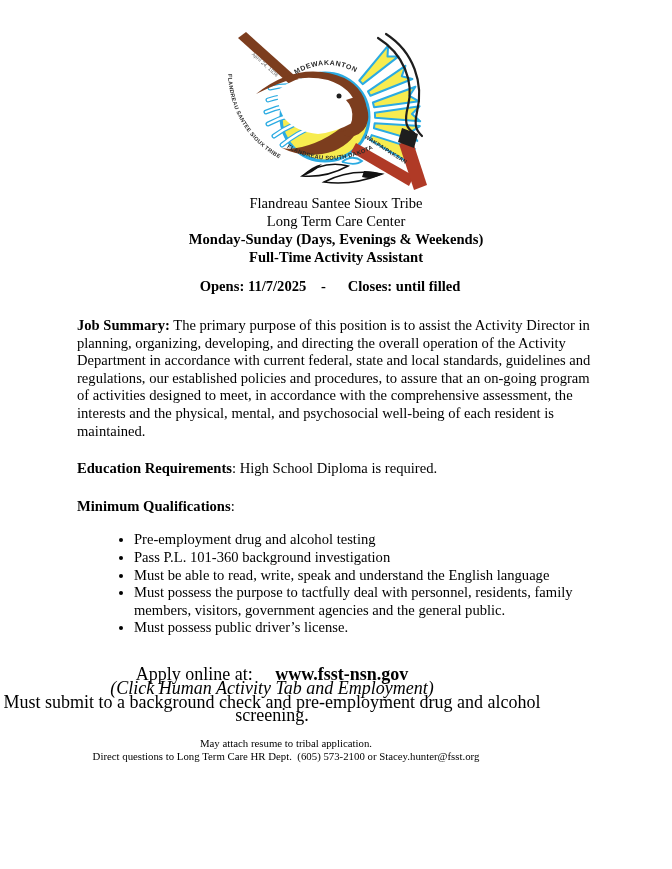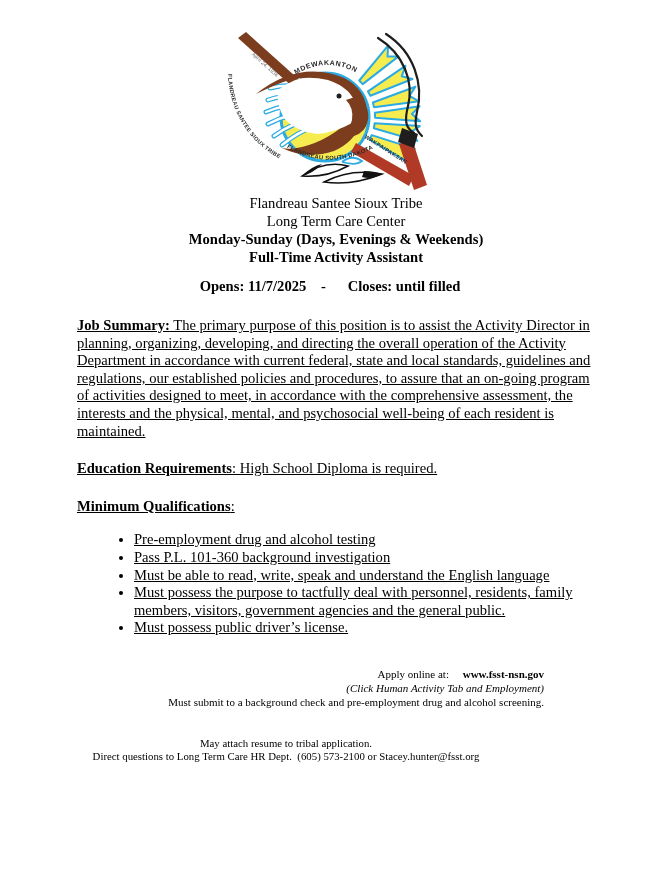--- a/index.html
+++ b/index.html
@@ -17,29 +17,29 @@
   }
   .bold{font-weight:bold;}
   .italic{font-style:italic;}
   .pre{white-space:pre-wrap;}
   .dates{
     position:absolute;top:278px;left:0;width:660px;
     text-align:center;font-size:14.6px;
   }
   .body-text{
     position:absolute;left:77px;top:317px;width:528px;
-    font-size:14.6px;line-height:17.6px;text-align:left;text-decoration:underline;
+    font-size:14.6px;line-height:17.6px;text-align:left;
   }
   .body-text p{margin:0;}
   .body-text p.gap{margin-top:20px;}
   .body-text ul{margin:16px;padding-left:41px;}
   .body-text li{line-height:17.6px;}
   .apply-block{
     position:absolute;top:668px;left:0;width:544px;
-    text-align:right;font-size:11px;line-height:13.8px;
+    text-align:center;font-size:18px;line-height:13.8px;
   }
   .footer-block{
     position:absolute;top:737px;left:0;width:572px;
     text-align:center;font-size:10.8px;line-height:13px;
   }
 </style>
 </head>
 <body>
 
 <div class="page">

